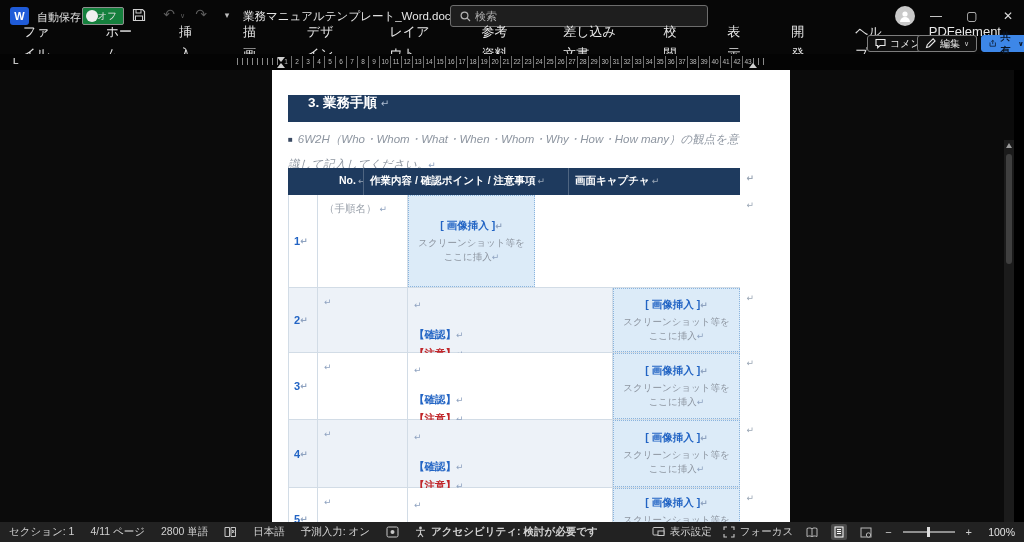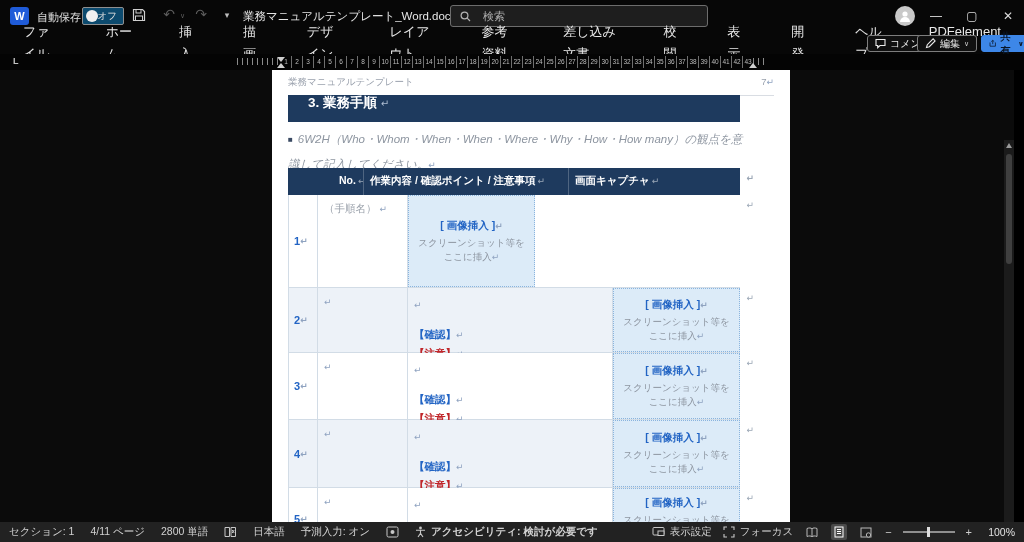--- a/index.html
+++ b/index.html
@@ -1,31 +1,31 @@
 <!DOCTYPE html>
 <html><head>
 <meta charset="utf-8">
 <style>
   * { margin:0; padding:0; box-sizing:border-box; }
   html,body { width:1024px; height:542px; overflow:hidden; background:#000; font-family:"Liberation Sans","DejaVu Sans",sans-serif; }
   .titlebar { position:absolute; left:0; top:0; width:1024px; height:32px; background:#070707; }
   .app-icon { position:absolute; left:10px; top:7px; width:19px; height:18px; background:#1f5bd8; border-radius:3px; color:#fff; font-size:11px; font-weight:bold; text-align:center; line-height:18px; }
   .autosave-label { position:absolute; left:37px; top:10px; font-size:11px; color:#e4e4e4; }
-  .toggle { position:absolute; left:82px; top:7px; width:42px; height:18px; border:1px solid #8f8f8f; border-radius:2px; background:#0c4a6e; }
+  .toggle { position:absolute; left:82px; top:7px; width:42px; height:18px; border:1px solid #8f8f8f; border-radius:2px; background:#15803d; }
   .toggle .knob { position:absolute; left:3px; top:2px; width:12px; height:12px; border-radius:50%; background:#f0f0f0; }
   .toggle .state { position:absolute; right:6px; top:2px; font-size:9.5px; color:#e0e0e0; }
   .qat-btn { position:absolute; top:6px; color:#9a9a9a; font-size:14px; width:22px; text-align:center; }
   .save-btn { left:132px; top:8px; }
   .undo-btn { left:158px; color:#5c5c5c; }
   .undo-chev { position:absolute; left:180px; top:12px; color:#5c5c5c; font-size:7px; }
   .redo-btn { left:190px; color:#5c5c5c; }
   .qat-more { left:216px; color:#bdbdbd; font-size:9px; top:10px; }
   .doc-title { position:absolute; left:243px; top:9px; font-size:11.5px; color:#e6e6e6; }
   .doc-title .chev { color:#bdbdbd; font-size:9px; margin-left:6px; }
-  .searchbox { position:absolute; left:450px; top:5px; width:258px; height:22px; background:#1e1e1e; border:1px solid #6d6d6d; border-radius:3px; display:flex; align-items:center; padding:0 9px; gap:12px; }
+  .searchbox { position:absolute; left:450px; top:5px; width:258px; height:22px; background:#1e1e1e; border:1px solid #6d6d6d; border-radius:3px; display:flex; align-items:center; padding:0 9px; gap:4px; }
   .searchbox .ph { font-size:11px; color:#b3b3b3; }
   .avatar { position:absolute; left:895px; top:6px; width:20px; height:20px; border-radius:50%; background:#c9c9c9; display:flex; align-items:center; justify-content:center; }
   .win-btn { position:absolute; top:0; width:32px; height:32px; color:#dcdcdc; font-size:12px; display:flex; align-items:center; justify-content:center; }
   .menubar { position:absolute; left:0; top:32px; width:1024px; height:22px; background:#070707; display:flex; align-items:center; }
   .menu-item { padding:0 23px; font-size:13px; color:#e8e8e8; line-height:22px; }
   .rt-btn { position:absolute; top:35px; height:17px; border:1px solid #7d7d7d; border-radius:3px; background:#101010; color:#ececec; font-size:10px; display:flex; align-items:center; gap:4px; padding:0 7px; }
   .rt-btn .chev { font-size:7px; color:#cfcfcf; }
   .share-btn { background:#3d87e8; border-color:#3d87e8; color:#0a1626; font-weight:bold;margin-left:14px; }
   .share-btn .chev { color:#0a1626; }
   .rulerbar { position:absolute; left:0; top:54px; width:1024px; height:16px; background:#040404; }
@@ -211,26 +211,22 @@
       <i>43</i>
     </div>
   <div class="ruler-tailticks"></div>
   <div class="ind-marker ind-left-top"></div>
   <div class="ind-marker ind-left-bot"></div>
   <div class="ind-marker ind-right"></div>
 </div>
 
 <div class="canvas">
   <div class="page">
-    <div class="pg-header">
-      <span>業務マニュアルテンプレート</span>
-      <span><span>7</span><span class="mark">↵</span></span>
-    </div>
     <div class="banner"><span>3. 業務手順</span> <span class="mark">↵</span></div>
-    <div class="note"><span class="bullet">■</span><span>6W2H（Who・Whom・When・When・Where・Why・How・How many）の観点を意識して記入してください。</span><span class="mark">↵</span></div>
+    <div class="note"><span class="bullet">■</span><span>6W2H（Who・Whom・What・When・Whom・Why・How・How many）の観点を意識して記入してください。</span><span class="mark">↵</span></div>
     <div class="doc-table" id="doc-table">
         <div class="t-head" style="position: relative;">
           <div class="hc" style="width: 30px;"><span>No.</span><span class="mark">↵</span></div>
           <div class="hc" style="width: 205px;"><span>作業内容 / 確認ポイント / 注意事項</span><span class="mark">↵</span></div>
           <div class="hc" style="width: 127px;"><span>画面キャプチャ</span><span class="mark">↵</span></div>
           <span class="row-end-mark">↵</span>
         </div>
         <div class="t-row" style="height: 93px;">
           <div class="c c-no">
             <span>1</span>

